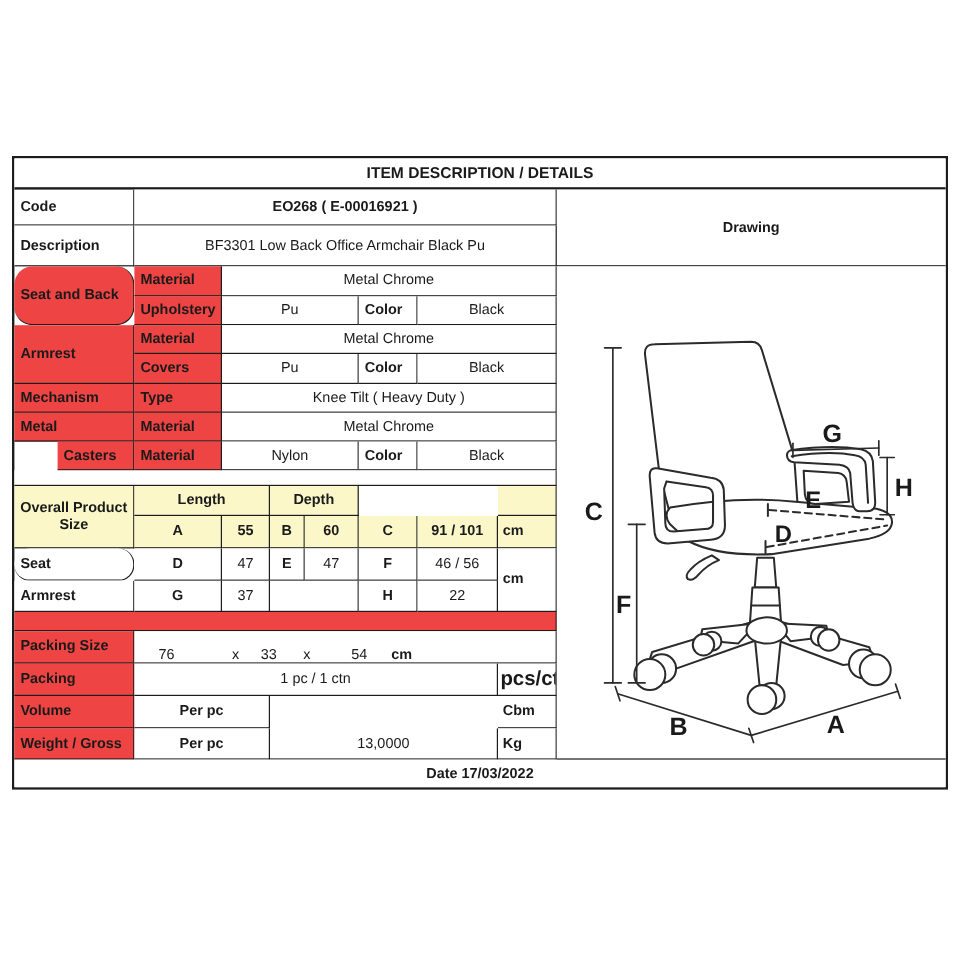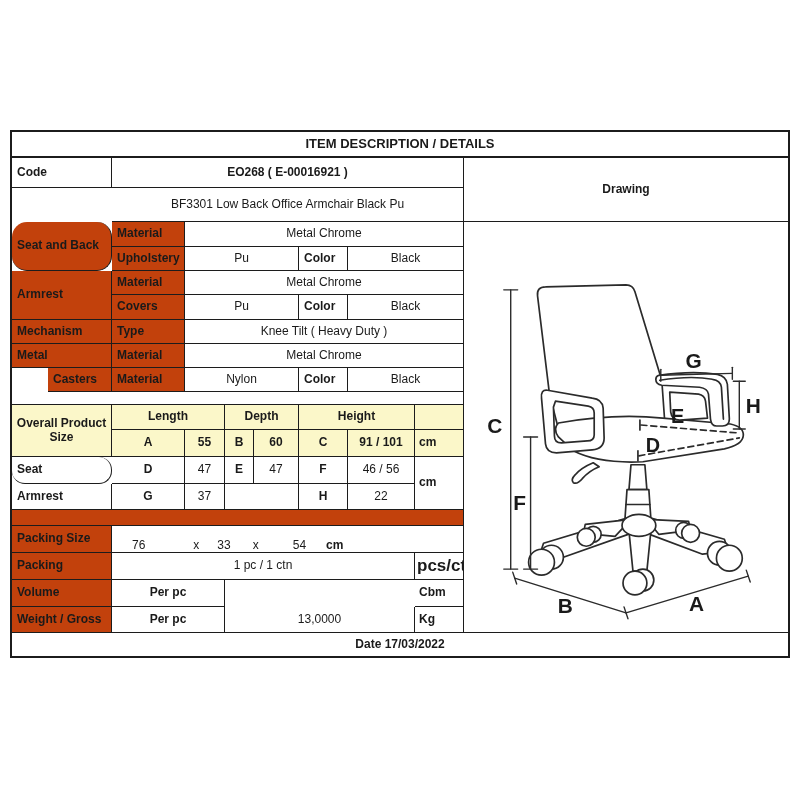--- a/index.html
+++ b/index.html
@@ -12,21 +12,21 @@
     grid-template-columns:100px 73px 40px 29px 45px 49px 67px 49px 1fr;
     grid-template-rows:26px 30px 34px 25px 24px 24px 25px 24px 24px 24px 13px 25px 27px 27px 26px 16px 27px 27px 27px 26px 1fr;
     border:2px solid #1c1c1c;
     background:#fff;
   }
   .c { border-right:1px solid #1c1c1c; border-bottom:1px solid #1c1c1c;
        display:flex; align-items:center; justify-content:center;
        font-size:12px; line-height:1.1; overflow:hidden; background:#fff; }
   .lab { justify-content:flex-start; padding-left:5px; font-weight:bold; }
   .b { font-weight:bold; }
-  .gray { background:#c2410c; }
+  .gray { background:#ef4444; }
   .yellow { background:#fbf7c9; }
   .unit { justify-content:flex-start; padding-left:4px; font-weight:bold; }
   .small { font-size:17px; }
   .no-br { border-right:none; }
   .no-bb { border-bottom:none; }
   .thick-bb { border-bottom-width:2px; }
   .center2 { text-align:center; justify-content:center; padding-left:0; }
   .packline { justify-content:flex-start;align-items:flex-end; }
   .packline span { display:inline-block; }
   .drawcell { padding:0; align-items:flex-start; justify-content:flex-start; }
@@ -37,20 +37,21 @@
 
 <div id="page">
   <div class="spec-table">
 
     <div class="c lab" style="grid-column:1;grid-row:2;">Code</div>
 
     <div class="c b no-br thick-bb" style="grid-column:1/-1;grid-row:1;font-size:13px;">ITEM DESCRIPTION / DETAILS</div>
     <div class="c b" style="grid-column:2/9;grid-row:2;">EO268  ( E-00016921 )</div>
     <div class="c b no-br" style="grid-column:9;grid-row:2/4;">Drawing</div>
 
+    <div class="c lab" style="grid-column:1;grid-row:3;">Description</div>
     <div class="c" style="grid-column:2/9;grid-row:3;">BF3301 Low Back Office Armchair Black Pu</div>
 
     <div class="c lab gray" style="grid-column:1;grid-row:4/6;border-radius:15px;">Seat and Back</div>
     <div class="c lab gray" style="grid-column:2;grid-row:4;">Material</div>
     <div class="c" style="grid-column:3/9;grid-row:4;">Metal Chrome</div>
     <div class="c lab gray" style="grid-column:2;grid-row:5;">Upholstery</div>
     <div class="c" style="grid-column:3/6;grid-row:5;">Pu</div>
     <div class="c lab" style="grid-column:6;grid-row:5;">Color</div>
     <div class="c" style="grid-column:7/9;grid-row:5;">Black</div>
 
@@ -74,21 +75,20 @@
     <div class="c lab gray" style="grid-column:2;grid-row:10;">Material</div>
     <div class="c" style="grid-column:3/6;grid-row:10;">Nylon</div>
     <div class="c lab" style="grid-column:6;grid-row:10;">Color</div>
     <div class="c" style="grid-column:7/9;grid-row:10;">Black</div>
 
     <div class="c" style="grid-column:1/9;grid-row:11;"></div>
 
     <div class="c b yellow center2" style="grid-column:1;grid-row:12/14;padding:0 3px;">Overall Product Size</div>
     <div class="c b yellow" style="grid-column:2/4;grid-row:12;">Length</div>
     <div class="c b yellow" style="grid-column:4/6;grid-row:12;">Depth</div>
-    <div class="c b yellow" style="grid-column:6/8;grid-row:12;">Height</div>
     <div class="c yellow" style="grid-column:8;grid-row:12;"></div>
 
     <div class="c b yellow" style="grid-column:2;grid-row:13;">A</div>
     <div class="c b yellow" style="grid-column:3;grid-row:13;">55</div>
     <div class="c b yellow" style="grid-column:4;grid-row:13;">B</div>
     <div class="c b yellow" style="grid-column:5;grid-row:13;">60</div>
     <div class="c b yellow" style="grid-column:6;grid-row:13;">C</div>
     <div class="c b yellow" style="grid-column:7;grid-row:13;">91 / 101</div>
     <div class="c unit yellow" style="grid-column:8;grid-row:13;">cm</div>
 

